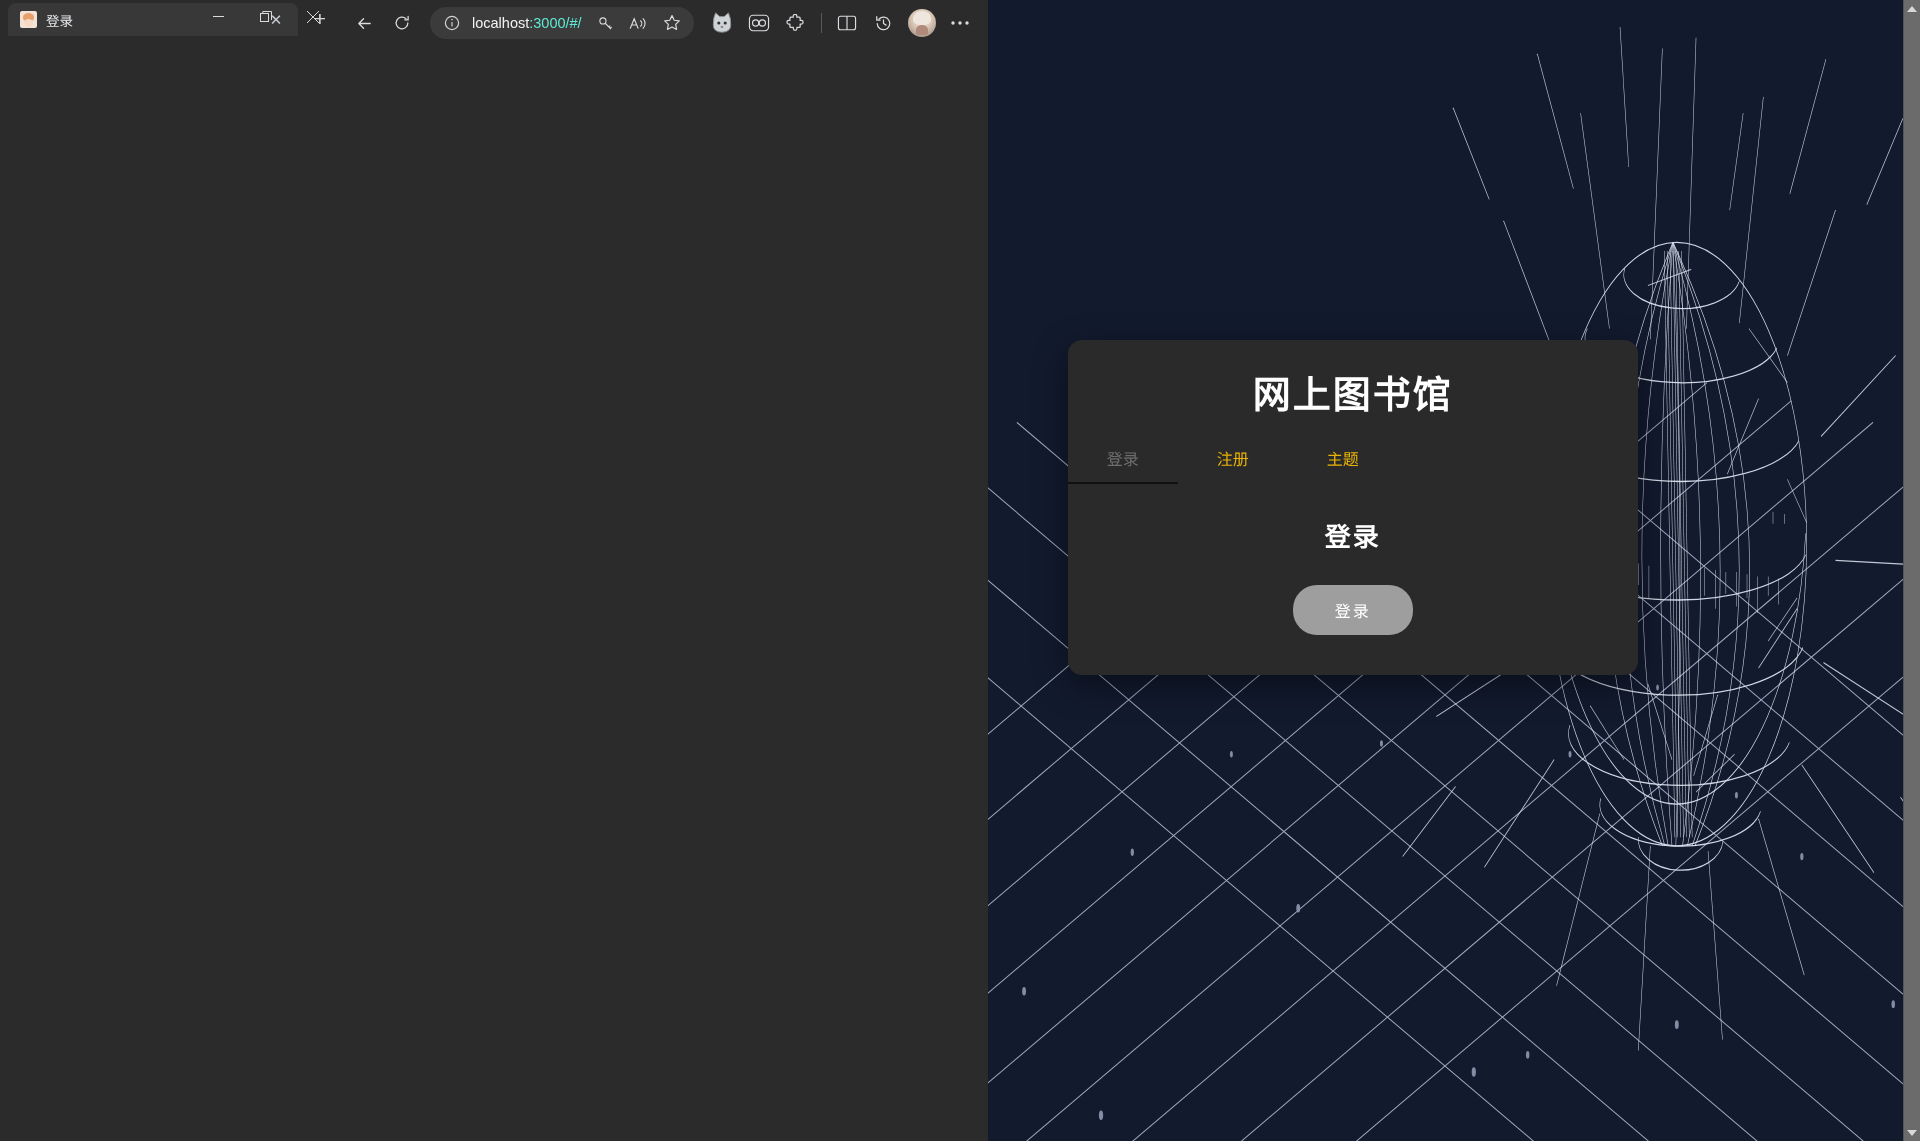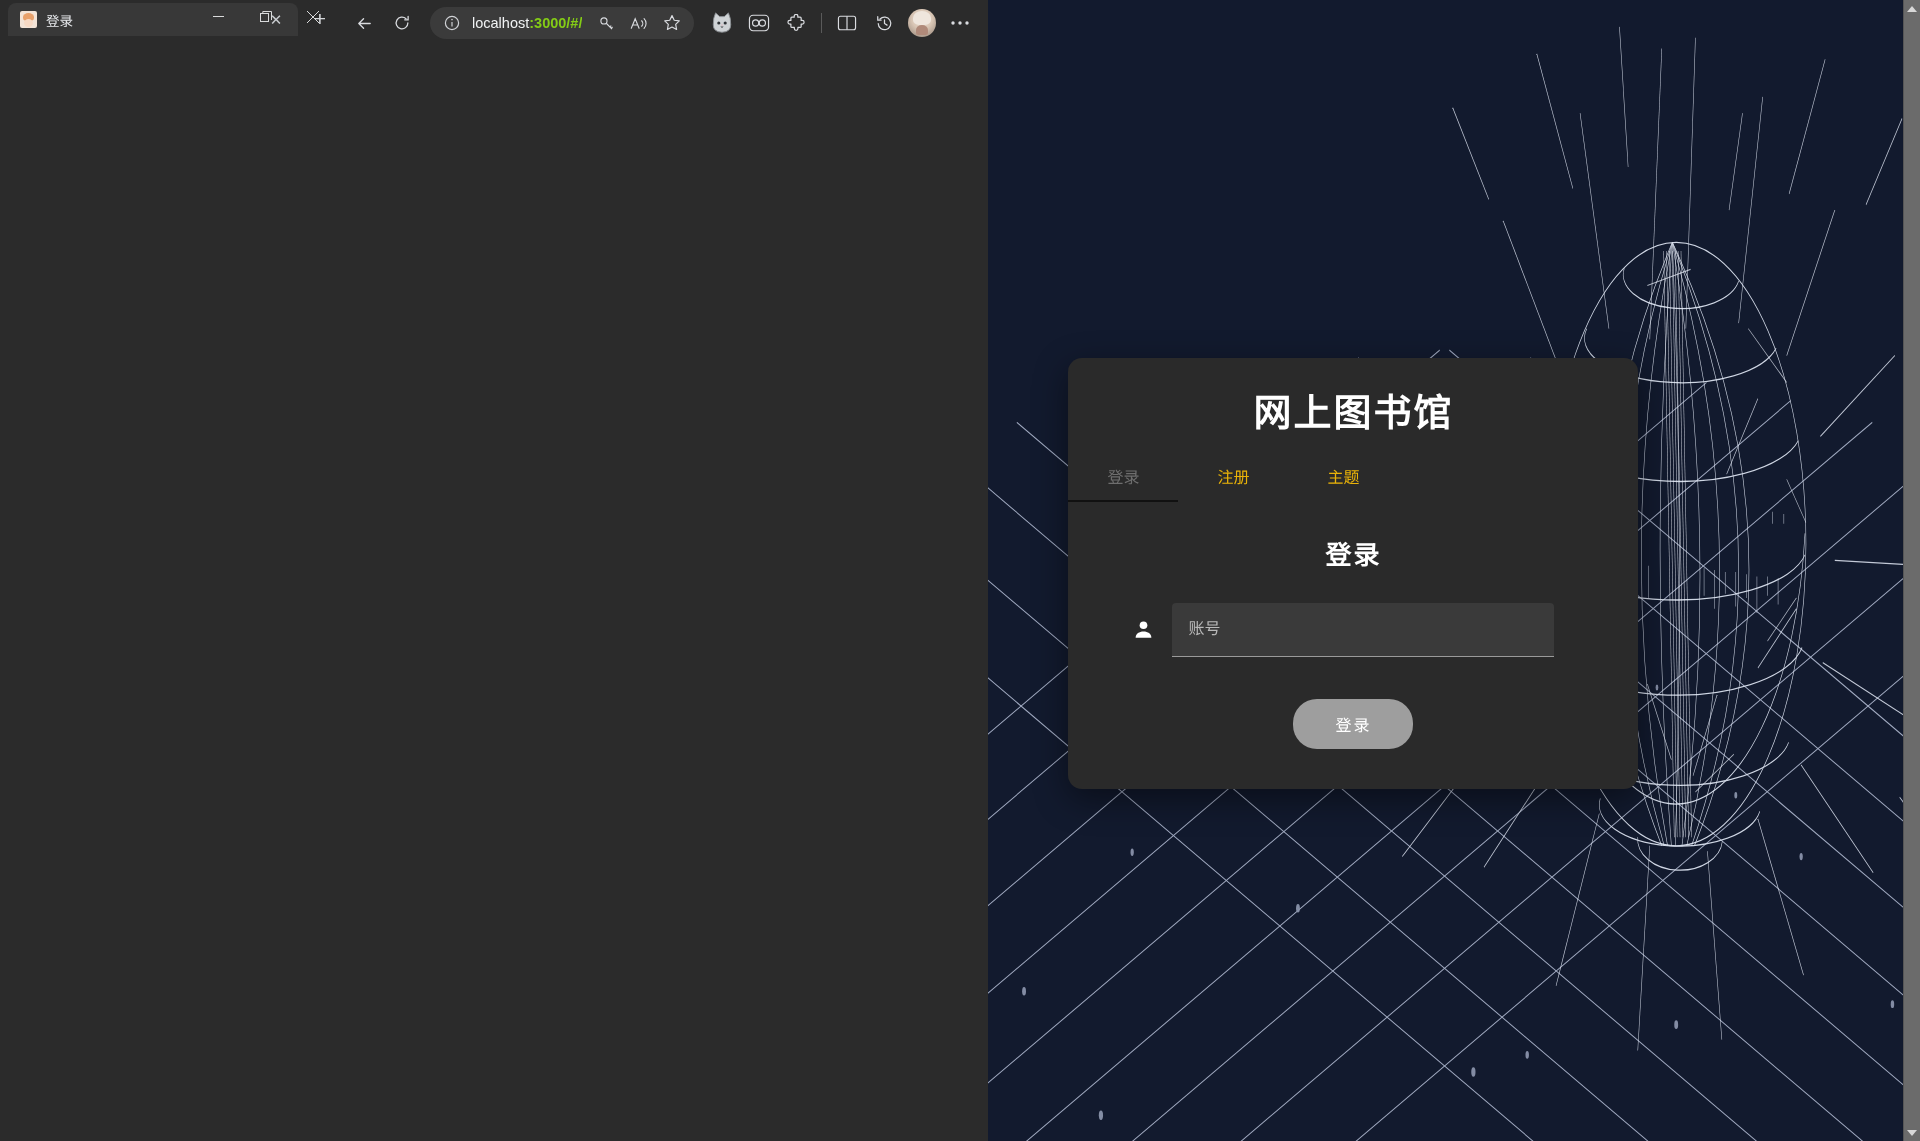--- a/index.html
+++ b/index.html
@@ -156,21 +156,21 @@
   }
 
   .omni-url {
     flex: 1;
     font-size: 14.5px;
     color: #f1f3f4;
     white-space: nowrap;
     overflow: hidden;
     min-width: 0;
   }
-  .omni-url .dim { color: #84cc16; font-weight: bold; }
+  .omni-url .dim { color: #5eead4; }
 
   .omni-actions { display: flex; gap: 1px; flex: none; }
   .omni-actions .tbtn { width: 32px; height: 28px; }
 
   .tb-right { display: flex; align-items: center; gap: 1px; flex: none; }
 
   .tb-sep {
     width: 1px; height: 20px;
     background: #5a5a5a;
     margin: 0 6px;
@@ -247,21 +247,21 @@
     border-left: 5px solid transparent;
     border-right: 5px solid transparent;
   }
   .sb-arrow.up .tri { border-bottom: 6px solid #d8d8d8; }
   .sb-arrow.down .tri { border-top: 6px solid #d8d8d8; }
 
   
   .login-card {
     position: absolute;
     left: 80px;
-    top: 358px;
+    top: 340px;
     width: 570px;
     background: #2a2a2a;
     border-radius: 14px;
     box-shadow: 0 10px 34px rgba(0,0,0,0.45);
     padding: 26px 0 40px 0;
     z-index: 5;
   }
 
   .card-title {
     text-align: center;
@@ -666,31 +666,20 @@
         <div class="card-title">网上图书馆</div>
 
         <div class="tabs-row">
           <div class="ntab active">登录</div>
           <div class="ntab">注册</div>
           <div class="ntab">主题</div>
         </div>
 
         <div class="form-heading">登录</div>
 
-        <div class="field-row">
-          <span class="field-icon">
-            <svg width="23" height="23" viewBox="0 0 24 24" fill="currentColor">
-              <circle cx="12" cy="7.6" r="4"></circle>
-              <path d="M3.8 20.6c0-4.1 3.7-6.4 8.2-6.4s8.2 2.3 8.2 6.4z"></path>
-            </svg>
-          </span>
-          <div class="field-box">
-            <input type="text" placeholder="账号" style="">
-          </div>
-        </div>
 
 
         <div class="submit-wrap">
           <button class="submit-btn">登录</button>
         </div>
       </div>
     </div>
 
     <div class="scrollbar">
       <div class="sb-arrow up">

